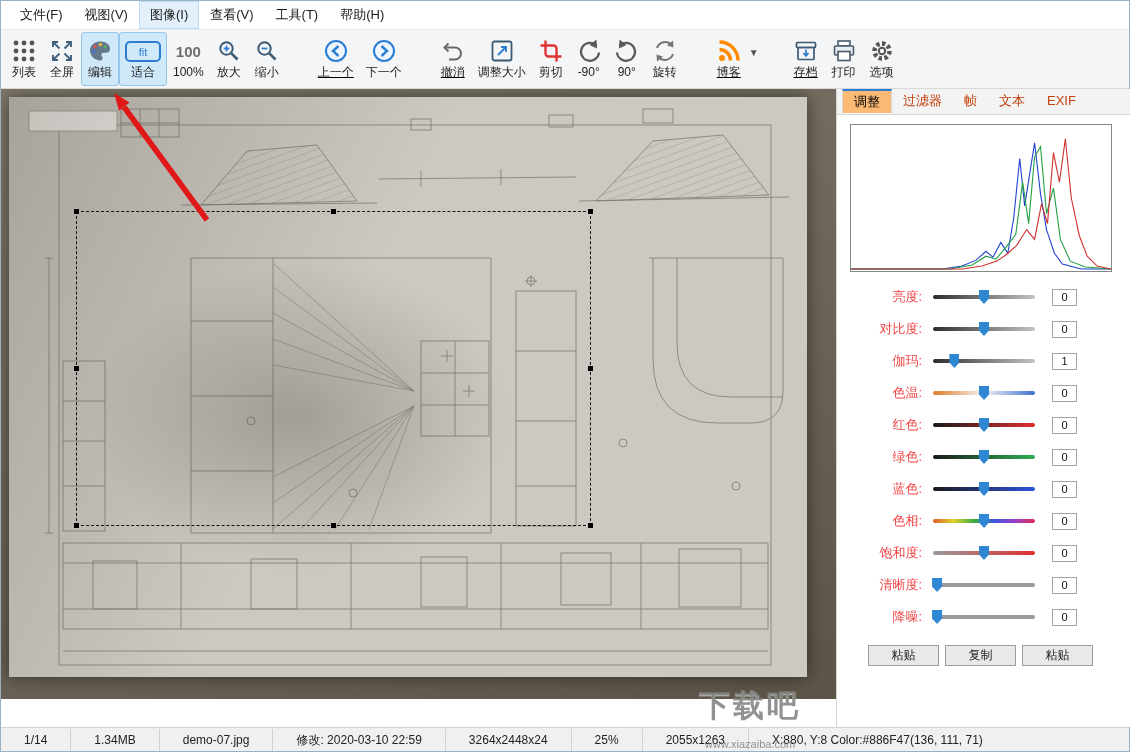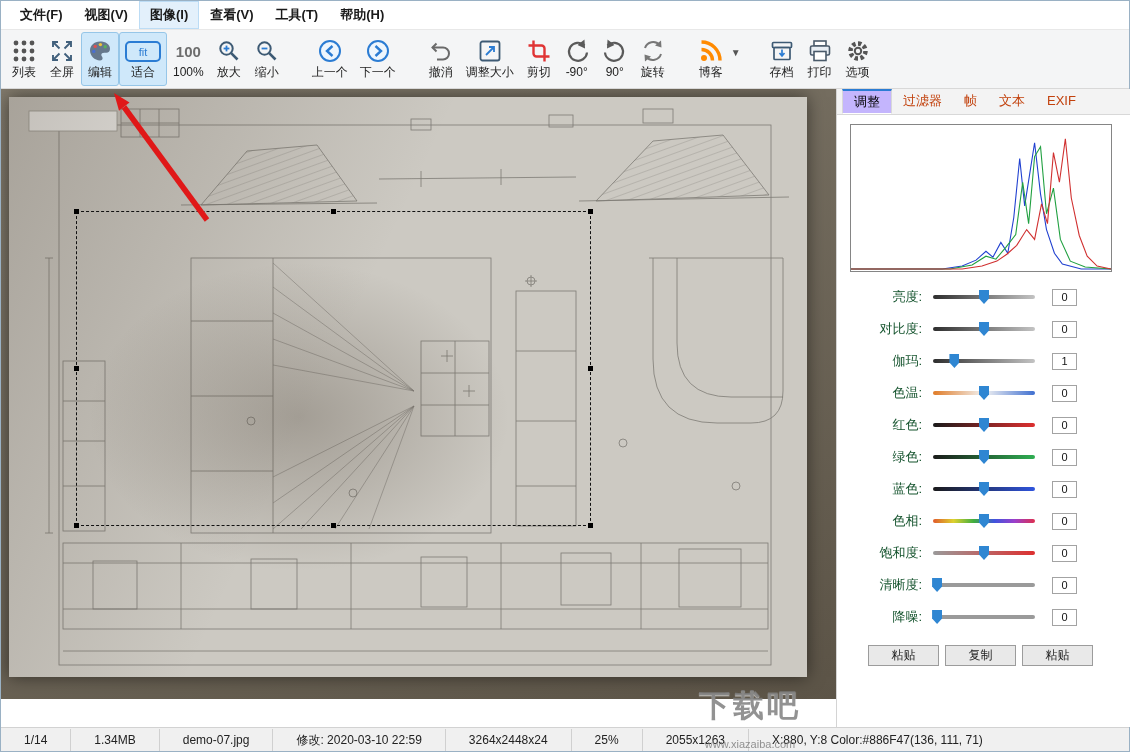--- a/index.html
+++ b/index.html
@@ -11,31 +11,31 @@
   .titlebar { height:30px; display:flex; align-items:center; padding-left:9px; background:#fff; flex:0 0 auto; }
   .app-icon { width:16px; height:16px; margin-right:7px; }
   .title-text { font-size:13px; color:#1a1a1a; }
   .win-controls { margin-left:auto; display:flex; height:30px; }
   .win-btn { width:45px; height:30px; display:flex; align-items:center; justify-content:center; color:#333; }
   .glyph-min { width:10px; border-bottom:1px solid #333; height:1px; }
   .glyph-max { width:9px; height:9px; border:1px solid #333; }
   .glyph-close { font-size:15px; line-height:1; }
 
   
-  .menubar { height:28px; display:flex; align-items:center; padding-left:8px; background:#fff; flex:0 0 auto;font-weight:bold; }
+  .menubar { height:28px; display:flex; align-items:center; padding-left:8px; background:#fff; flex:0 0 auto; }
   .menu-item { font-size:13px; color:#1a1a1a; padding:4px 10px; border:1px solid transparent; }
   .menu-item.hl { background:#e3f0fb; border-color:#bcdcf5; }
 
   
   .toolbar { height:60px; background:#f4f5f6; border-top:1px solid #e8e8e8; border-bottom:1px solid #d8d8d8; display:flex; align-items:center; padding:2px 4px; flex:0 0 auto; }
   .tbtn { display:flex; flex-direction:column; align-items:center; justify-content:center; gap:2px; min-width:38px; height:54px; padding:2px 5px; border:1px solid transparent; border-radius:3px; }
   .tbtn.active { background:#cfe8fa; border-color:#96c6e8; }
   .ticon { width:26px; height:26px; display:block; flex:0 0 auto; }
   .tlabel { font-size:12px; color:#222; white-space:nowrap; line-height:1.1; }
-  .grp { margin-left:20px; }
+  .grp { margin-left:26px;text-decoration:underline; }
   .ticon-box { width:36px; height:21px; margin:3px 0 2px; border:2px solid #2b7cd3; border-radius:5px; color:#2b7cd3; font-size:11px; display:flex; align-items:center; justify-content:center; }
   .ticon-text { width:30px; height:26px; color:#6d6d6d; font-size:15px; font-weight:bold; display:flex; align-items:center; justify-content:center; }
   .dd-caret { font-size:10px; color:#555; margin:0 2px 14px 1px; align-self:center; }
 
   
   .content { flex:1 1 auto; display:flex; min-height:0; }
 
   
   .canvas { position:relative; width:835px; height:610px; background:linear-gradient(160deg,#80796b,#5c5447); overflow:hidden; flex:0 0 auto; }
   .paper { position:absolute; left:8px; top:8px; width:798px; height:580px; background:#ccc9c2; box-shadow:0 0 16px rgba(0,0,0,.5); }
@@ -46,25 +46,25 @@
   .selection { position:absolute; left:75px; top:122px; width:515px; height:315px; border:1px dashed #111; }
   .shd { position:absolute; width:5px; height:5px; background:#000; }
   .shd.tl{left:-3px;top:-3px}.shd.tm{left:calc(50% - 3px);top:-3px}.shd.tr{right:-3px;top:-3px}
   .shd.ml{left:-3px;top:calc(50% - 3px)}.shd.mr{right:-3px;top:calc(50% - 3px)}
   .shd.bl{left:-3px;bottom:-3px}.shd.bm{left:calc(50% - 3px);bottom:-3px}.shd.br{right:-3px;bottom:-3px}
 
   
   .panel { width:295px; background:#fff; border-left:1px solid #d4d4d4; display:flex; flex-direction:column; flex:0 0 auto; }
   .tabs { display:flex; height:26px; background:#f3f3f3; border-bottom:1px solid #d8d8d8; padding-left:5px; align-items:flex-end; }
   .tab { padding:0 11px; font-size:13px; color:#c2410c; line-height:24px; height:25px; }
-  .tab.active { background:#c4b5fd; border:1px solid #d8d8d8; border-bottom:1px solid #fff; border-top:2px solid #2b7cd3; line-height:21px; color:#000; }
+  .tab.active { background:#fdba74; border:1px solid #d8d8d8; border-bottom:1px solid #fff; border-top:2px solid #2b7cd3; line-height:21px; color:#000; }
   .histogram { margin:9px 12px 2px 13px; width:262px; height:148px; border:1px solid #858585; background:#fff; }
   .sliders { margin-top:7px; }
   .srow { display:flex; align-items:center; height:32px; }
-  .slabel { width:96px; text-align:right; font-size:13px; color:#14532d; padding-right:11px; }
+  .slabel { width:96px; text-align:right; font-size:13px; color:#ef4444; padding-right:11px; }
   .strack-wrap { position:relative; width:102px; height:16px; }
   .strack { position:absolute; left:0; right:0; top:6px; height:4px; border-radius:2px; }
   .tk-gray { background:linear-gradient(to right,#2e2e2e,#c3c3c3); }
   .tk-flat { background:#9a9a9a; }
   .tk-temp { background:linear-gradient(to right,#e07c28,#f2f2f2 50%,#3f6fd0); }
   .tk-red { background:linear-gradient(to right,#1a1a1a,#dd2f2f); }
   .tk-green { background:linear-gradient(to right,#1a1a1a,#2fae52); }
   .tk-blue { background:linear-gradient(to right,#1a1a1a,#2f54dd); }
   .tk-hue { background:linear-gradient(to right,#e05a2a,#ddd12f,#3fae3f,#3f54dd,#9b3fcb,#dd2f4f); }
   .tk-sat { background:linear-gradient(to right,#9a9a9a,#dd2f2f); }

